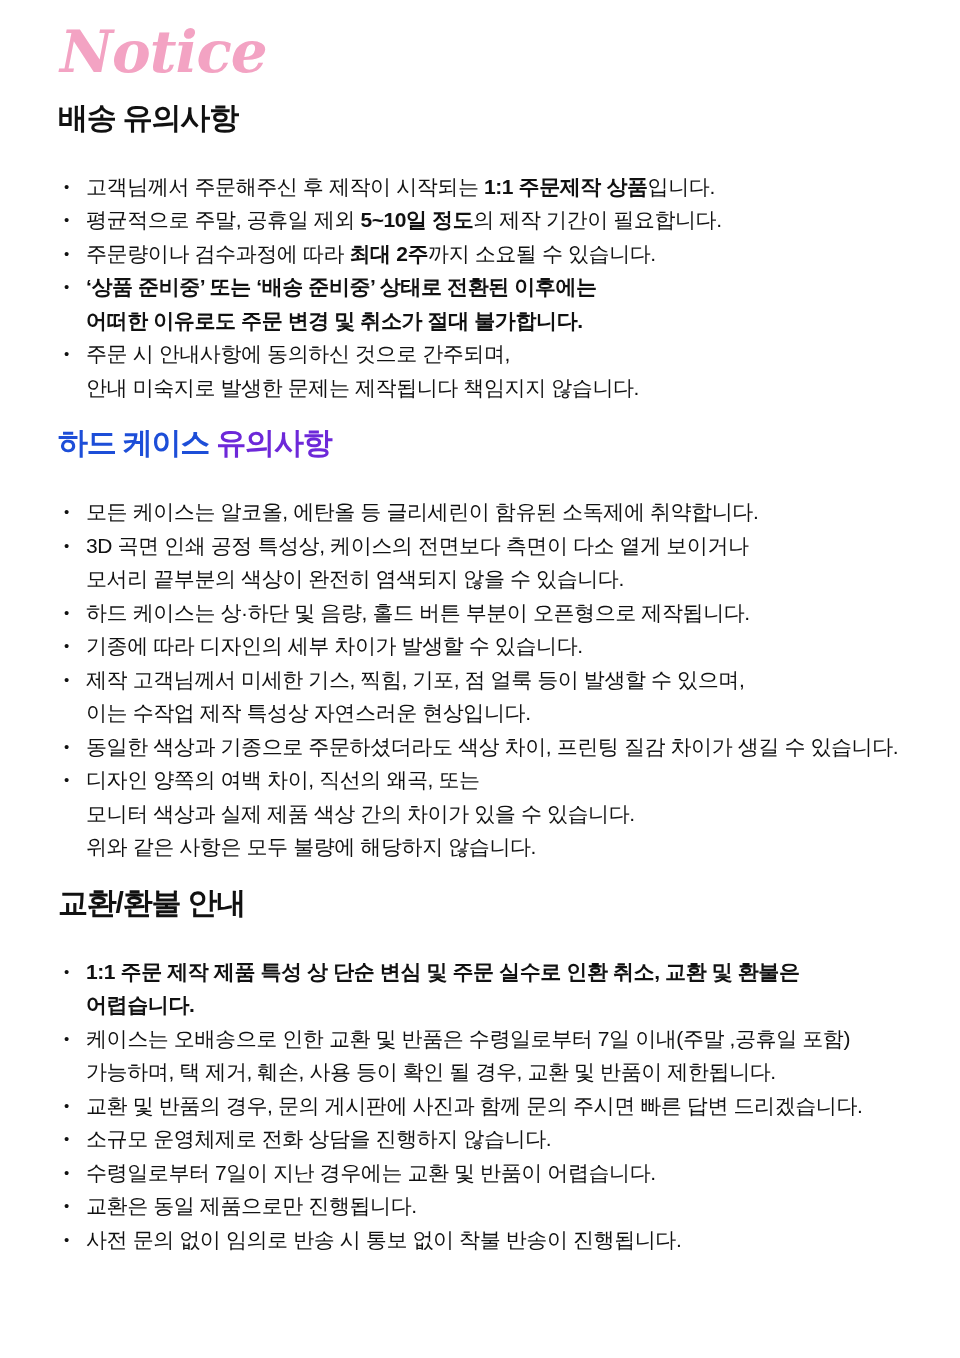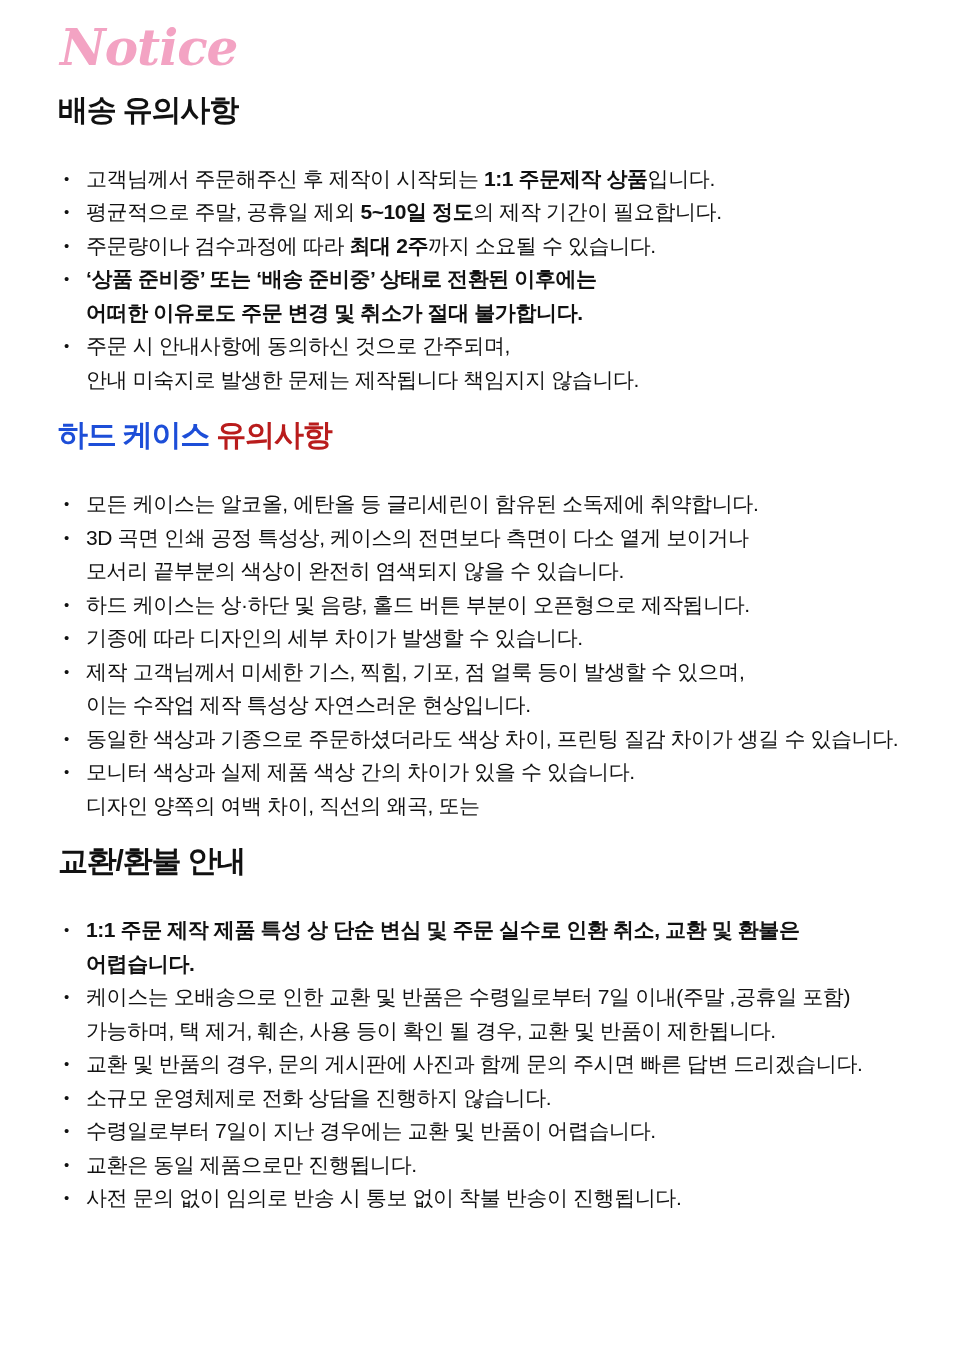--- a/index.html
+++ b/index.html
@@ -17,21 +17,21 @@
   .page {
     box-sizing: border-box;
     width: 960px;
     height: 1358px;
     padding: 20px 28px 0 58px;
   }
   .notice-title {
     font-family: "DejaVu Serif", serif;
     font-style: italic;
     font-weight: 700;
-    font-size: 50px;
+    font-size: 58px;
     line-height: 1.05;
     letter-spacing: -1px;
     margin: 2px 0 0 2px;
   }
   .sec-heading {
     font-size: 30px;
     font-weight: 700;
     letter-spacing: -1.2px;
     line-height: 1.1;
     margin: 0;
@@ -103,21 +103,21 @@
           <span class="bullet">•</span>
           <div class="lines">
             <div class="line"><span>주문 시 안내사항에 동의하신 것으로 간주되며,</span></div>
             <div class="line"><span>안내 미숙지로 발생한 문제는 제작됩니다 책임지지 않습니다.</span></div>
           </div>
         </li>
       </ul>
   </section>
 
   <section class="sec-2">
-    <h2 class="sec-heading"><span style="color: #1d4ed8;">하드 케이스 </span><span style="color: #b91c1c; text-align: right;">유의사항</span></h2>
+    <h2 class="sec-heading"><span style="color: #1d4ed8;">하드 케이스 </span><span style="color: #6d28d9; text-align: right;">유의사항</span></h2>
     <ul class="bullets">
         <li>
           <span class="bullet">•</span>
           <div class="lines">
             <div class="line"><span>모든 케이스는 알코올, 에탄올 등 글리세린이 함유된 소독제에 취약합니다.</span></div>
           </div>
         </li>
         <li>
           <span class="bullet">•</span>
           <div class="lines">
@@ -146,22 +146,23 @@
         </li>
         <li>
           <span class="bullet">•</span>
           <div class="lines">
             <div class="line"><span>동일한 색상과 기종으로 주문하셨더라도 색상 차이, 프린팅 질감 차이가 생길 수 있습니다.</span></div>
           </div>
         </li>
         <li>
           <span class="bullet">•</span>
           <div class="lines">
+            <div class="line"><span>디자인 양쪽의 여백 차이, 직선의 왜곡, 또는</span></div>
             <div class="line"><span>모니터 색상과 실제 제품 색상 간의 차이가 있을 수 있습니다.</span></div>
-            <div class="line"><span>디자인 양쪽의 여백 차이, 직선의 왜곡, 또는</span></div>
+            <div class="line"><span>위와 같은 사항은 모두 불량에 해당하지 않습니다.</span></div>
           </div>
         </li>
       </ul>
   </section>
 
   <section class="sec-3">
     <h2 class="sec-heading"><span style="color: rgb(17, 17, 17);">교환/환불 안내</span></h2>
     <ul class="bullets">
         <li>
           <span class="bullet">•</span>

